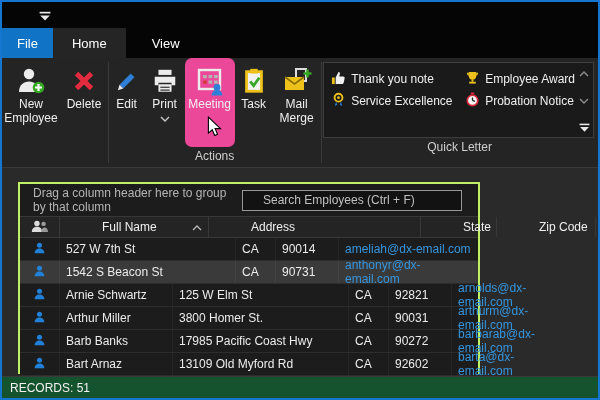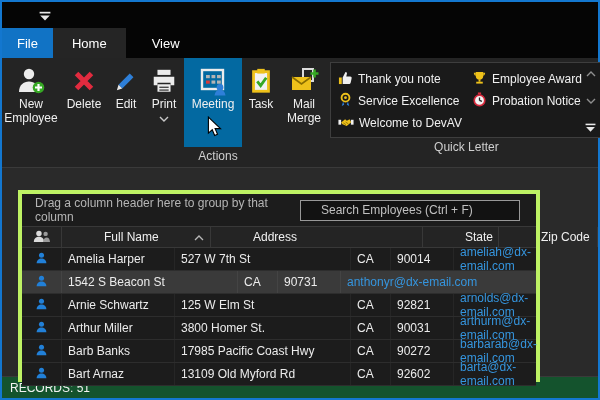--- a/index.html
+++ b/index.html
@@ -25,41 +25,41 @@
             border-bottom:1px solid #3a3a3a; }
   .rgroup { display:flex; flex-direction:column; }
   .g1 { }
   .g3 { flex:1; }
   .rbuttons { flex:1; display:flex; align-items:stretch; }
   .vsep { width:1px; background:#3a3a3a; margin:4px 0 4px 0; }
   .rbtn { display:flex; flex-direction:column; align-items:center; padding-top:7px; color:#f0f0f0; }
   .rbtn .ric { height:32px; display:flex; align-items:center; justify-content:center; }
   .rbtn .l1, .rbtn .l2 { font-size:12px; line-height:13px; text-align:center; margin-top:1px; }
   .w-newemp{width:58px} .w-del{width:48px} .w-edit{width:36px} .w-print{width:40px}
-  .w-meet{width:58px; background:#0369a1;} .w-task{width:38px} .w-mail{width:48px}
+  .w-meet{width:50px; background:#ec4899;border-radius:7px;} .w-task{width:38px} .w-mail{width:48px}
   .glabels { height:20px; display:flex; flex:0 0 20px; }
   .glabel { color:#cfcfcf; font-size:12px; text-align:center; line-height:18px; }
   .dd-chev { margin-top:1px; }
 
   
   .gallery { margin:4px 4px 0 2px; flex:0 0 76px; height:76px; background:#1a1a1a;
              border:1px solid #3e3e3e; display:flex; }
   .gal-grid { flex:1; display:grid; grid-template-columns:134px 1fr; padding:5px 0 0 7px;
               grid-auto-rows:22px; align-items:center; }
   .gal-item { display:flex; align-items:center; gap:5px; color:#f0f0f0; font-size:12px; white-space:nowrap; }
   .gal-scroll { width:18px; display:flex; flex-direction:column; align-items:center;
                 justify-content:space-between; padding:6px 0 5px 0; }
   .gal-btn { width:12px; height:10px; display:flex; align-items:center; justify-content:center; }
 
   .cursor { position:absolute; left:205px; top:58px; }
 
   
   .content { flex:1; background:#2a2a2a; position:relative; }
-  .gridpanel { position:absolute; left:16px; top:22px; width:522px; height:192px;
-               background:#1c1c1c; border:4px solid #bef264; display:flex; flex-direction:column; }
+  .gridpanel { position:absolute; left:16px; top:14px; width:462px; height:192px;
+               background:#1c1c1c; border:2px solid #bef264; display:flex; flex-direction:column; }
   .groupby { height:32px; flex:0 0 32px; display:flex; align-items:center; padding-left:13px; }
   .groupby .gtext { color:#b5b5b5; font-size:12px; flex:1; }
   .search { width:220px; height:21px; margin-right:16px; background:#121212; border:1px solid #989898;
             color:#d8d8d8; font-size:12px; padding:0 20px; font-family:Liberation Sans, sans-serif; }
   .search::placeholder { color:#c0c0c0; opacity:1; }
 
   .ghead { height:22px; flex:0 0 22px; display:flex; background:#242424; border-top:1px solid #383838;
            border-bottom:1px solid #383838; color:#f0f0f0; font-size:12px;gap:36px; }
   .ghead .cell { display:flex; align-items:center; padding:0 6px; border-right:1px solid #383838; }
   .c-icon{width:40px; flex:0 0 40px; justify-content:center;}
@@ -245,31 +245,20 @@
           <div class="gal-item">
             <span>
               <svg width="15" height="15" viewBox="0 0 16 16">
                   <rect x="6.3" y="0.5" width="3.4" height="2" fill="#d6293c"></rect>
                   <circle cx="8" cy="9" r="5.6" fill="#f4f4f4" stroke="#d6293c" stroke-width="1.8"></circle>
                   <path d="M8 9V5.8M8 9l2.6 1" stroke="#222" stroke-width="1.4" fill="none"></path>
                 </svg>
             </span>
             <span>Probation Notice</span>
           </div>
-          <div class="gal-item">
-            <span>
-              <svg width="16" height="12" viewBox="0 0 18 12">
-                  <rect x="0.5" y="3.5" width="3" height="5.5" fill="#f0f0f0"></rect>
-                  <rect x="14.5" y="3.5" width="3" height="5.5" fill="#f0f0f0"></rect>
-                  <path d="M3.5 6.5L8 3l2 1.7L13 3l1.8 3.2-5 4.3-4.8-2z" fill="#eec11a"></path>
-                  <path d="M6 7l3 2M8.5 6l3 2" stroke="#8a6d00" stroke-width="0.9" fill="none"></path>
-                </svg>
-            </span>
-            <span>Welcome to DevAV</span>
-          </div>
           <div></div>
         </div>
         <div class="gal-scroll">
           <span class="gal-btn">
             <svg width="10" height="6" viewBox="0 0 10 6">
                 <path d="M1 5l4-4 4 4" stroke="#8f8f8f" stroke-width="1.4" fill="none"></path>
               </svg>
           </span>
           <span class="gal-btn">
             <svg width="10" height="6" viewBox="0 0 10 6">
@@ -329,21 +318,20 @@
         <div class="cell c-email">Email</div>
       </div>
 
       <div class="grow">
         <div class="cell c-icon">
             <span><svg width="13" height="14" viewBox="0 0 16 16">
                 <circle cx="8" cy="4.5" r="3.1" fill="#2180d8"></circle>
                 <path d="M2 14.5c0-4 2.8-6 6-6s6 2 6 6z" fill="#2180d8"></path>
               </svg></span>
           </div>
-        <div class="cell c-name">Amelia Harper</div>
         <div class="cell c-addr">527 W 7th St</div>
         <div class="cell c-state">CA</div>
         <div class="cell c-zip">90014</div>
         <div class="cell c-email">
             <a href="#">ameliah@dx-email.com</a>
           </div>
       </div>
 
       <div class="grow selected">
         <div class="cell c-icon">

